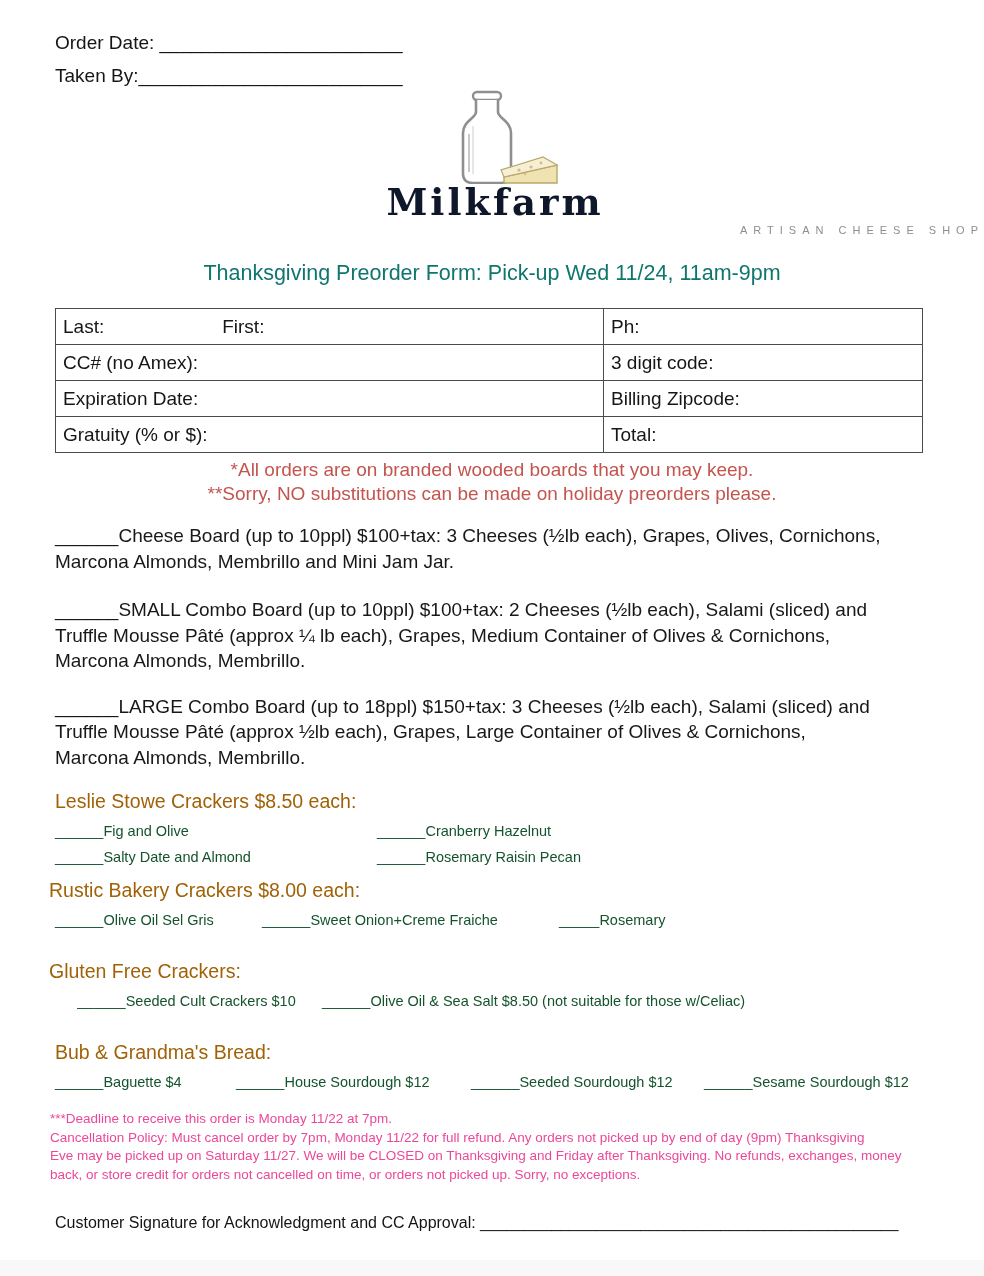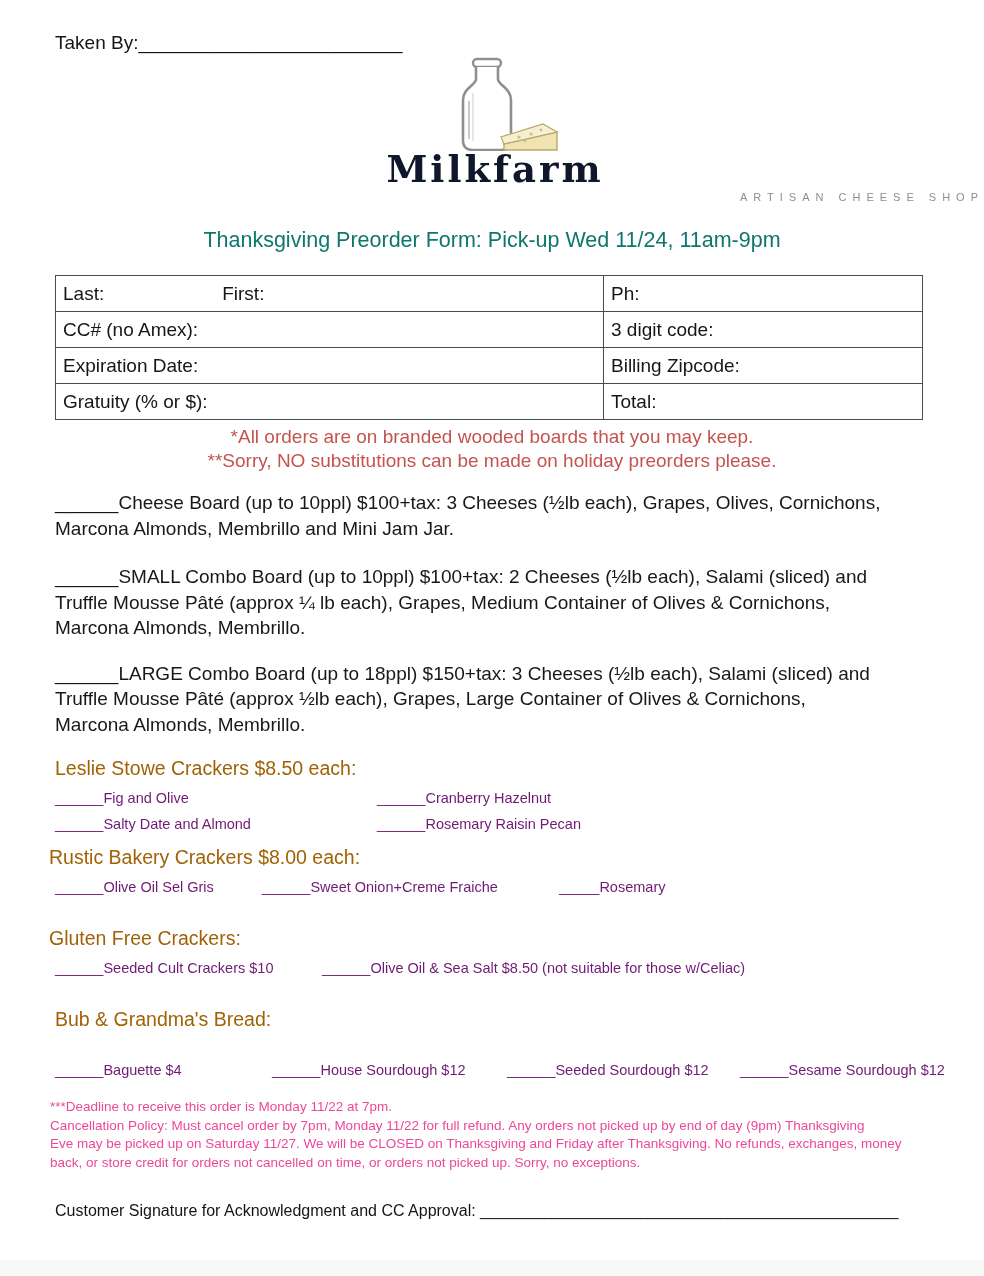--- a/index.html
+++ b/index.html
@@ -64,47 +64,48 @@
   }
   .board.b1{margin-top:17px;}
   .board.b2{margin-top:23px;}
   .board.b3{margin-top:20px;}
   
   .sec-heading{font-size:19.5px;color:#a16207;}
   .h-leslie{margin:20px 0 0 55px;}
   .h-rustic{margin:14px 0 0 49px;}
   .h-gluten{margin:32px 0 0 49px;}
   .h-bread{margin:32px 0 0 55px;}
-  .items{margin-left:55px;font-size:14.5px;color:#701a75;}
+  .items{margin-left:55px;font-size:14.5px;color:#14532d;}
   .items .row{margin-top:10px;white-space:nowrap;}
   .cell{display:inline-block;}
   .leslie-col{width:318px;}
   .rustic-1{width:203px;}
   .rustic-2{width:293px;}
-  .gluten-1{width:263px;}
-  .bread-1{width:177px;margin-top:21px;}
-  .bread-2{width:231px;margin-left:36px;}
+  .gluten-1{width:263px;text-align:center;}
+  .bread-1{width:177px;}
+  .bread-2{width:231px;}
   .bread-3{width:229px;}
   
   .fineprint{
     margin:20px 0 0 50px;width:925px;
     font-size:13.5px;line-height:18.5px;
     white-space:pre-line;color:#ec4899;
   }
   
   .signature{margin:30px 0 0 55px;font-size:16px;color:#151515;white-space:nowrap;}
   
   .bottom-band{position:absolute;left:0;bottom:0;width:100%;height:16px;background:#f8f8f8;}
 </style>
 </head>
 <body>
 
 <div class="page">
 
   <div class="order-block">
+    <div><span>Order Date: </span><span class="blank">_______________________</span></div>
     <div><span>Taken By:</span><span class="blank">_________________________</span></div>
   </div>
 
   <div class="logo">
     <span>
       <svg width="170" height="96" viewBox="0 0 170 96">
 
         <rect x="66" y="4" width="28" height="8" rx="4" fill="none" stroke="#8f8f8f" stroke-width="2.4"></rect>
 
         <path d="M69,12 L69,24 C69,30 56,33 56,45 L56,86 C56,92 60,95 66,95 L94,95 C100,95 104,92 104,86 L104,45 C104,33 91,30 91,24 L91,12" fill="#ffffff" stroke="#8f8f8f" stroke-width="2.6" stroke-linejoin="round"></path>

